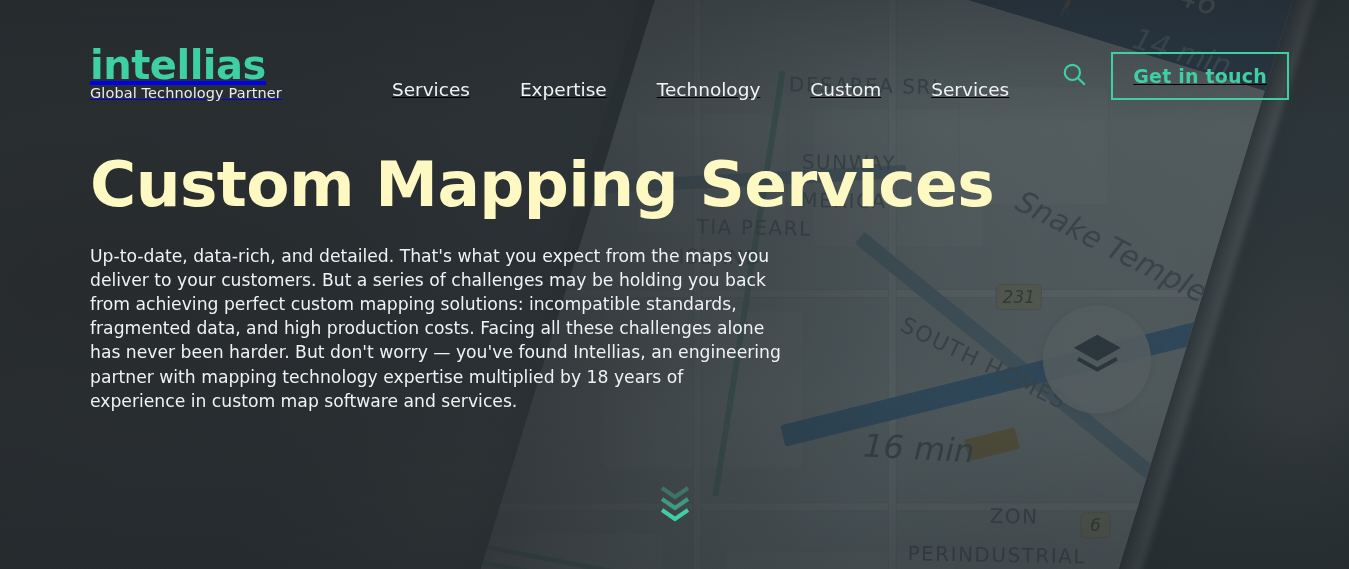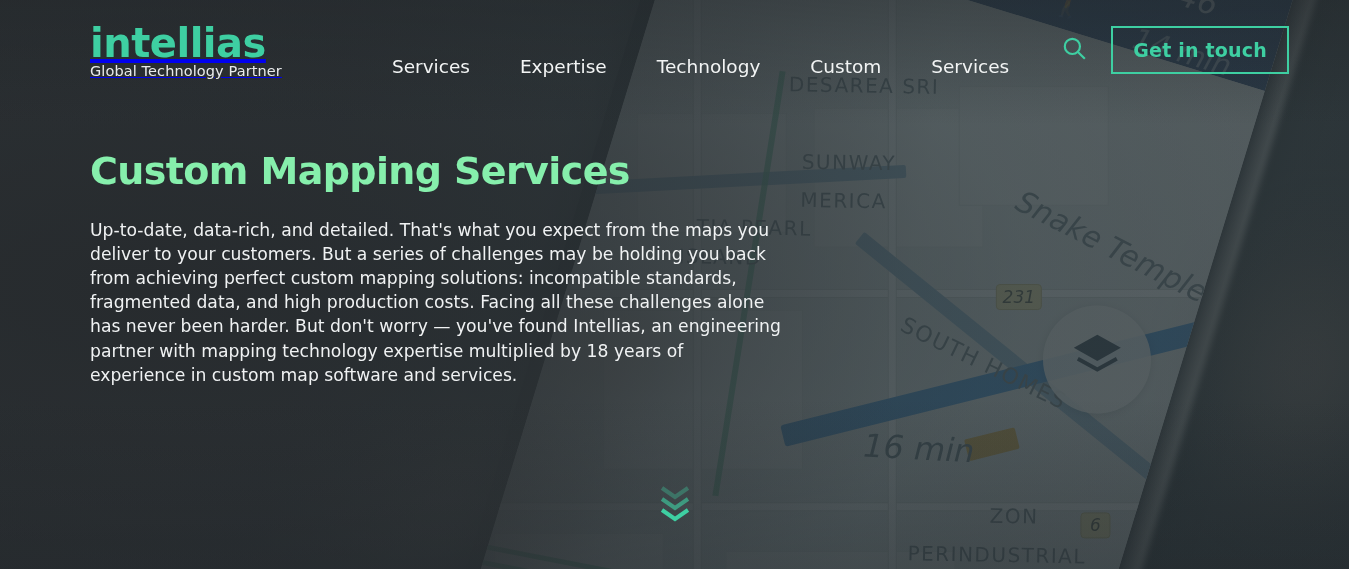--- a/index.html
+++ b/index.html
@@ -209,23 +209,24 @@
     background:radial-gradient(120% 120% at 10% 50%, rgba(38,42,45,.88) 0%, rgba(40,48,52,.30) 55%, rgba(40,50,54,.10) 100%);
   }
   .bg-vignette {
     position:absolute; inset:0;
     background:linear-gradient(180deg, rgba(32,36,39,.40) 0%, rgba(32,36,39,0) 22%, rgba(30,34,38,0) 70%, rgba(28,32,36,.30) 100%);
   }
 
   
   .header {
     position:absolute; left:0; top:0; width:100%; height:100px;
-    display:flex; align-items:center;
+    display:flex; align-items:flex-end;
     padding:0 60px 0 90px;
     z-index:20;
+    text-decoration:underline;
   }
 
   .logo { display:block; line-height:1; margin-top:2px; }
   .logo-word {
     display:block;
     color:#3ecfa2;
     font-family:"DejaVu Sans", sans-serif;
     font-weight:bold;
     font-size:40px;
     letter-spacing:-0.5px;
@@ -280,24 +281,24 @@
     letter-spacing:.2px;
   }
 
   
   .content {
     position:absolute; left:90px; top:152px;
     width:700px;
     z-index:20;
   }
   .hero-title {
-    color:#86efac;
+    color:#fef9c3;
     font-family:"DejaVu Sans", sans-serif;
     font-weight:bold;
-    font-size:38px;
+    font-size:63px;
     letter-spacing:-0.6px;
     line-height:1.04;
     white-space:nowrap;
   }
   .hero-copy {
     margin-top:26px;
     color:#f0f2f3;
     font-family:"DejaVu Sans", sans-serif;
     font-size:17.2px;
     line-height:24.2px;

